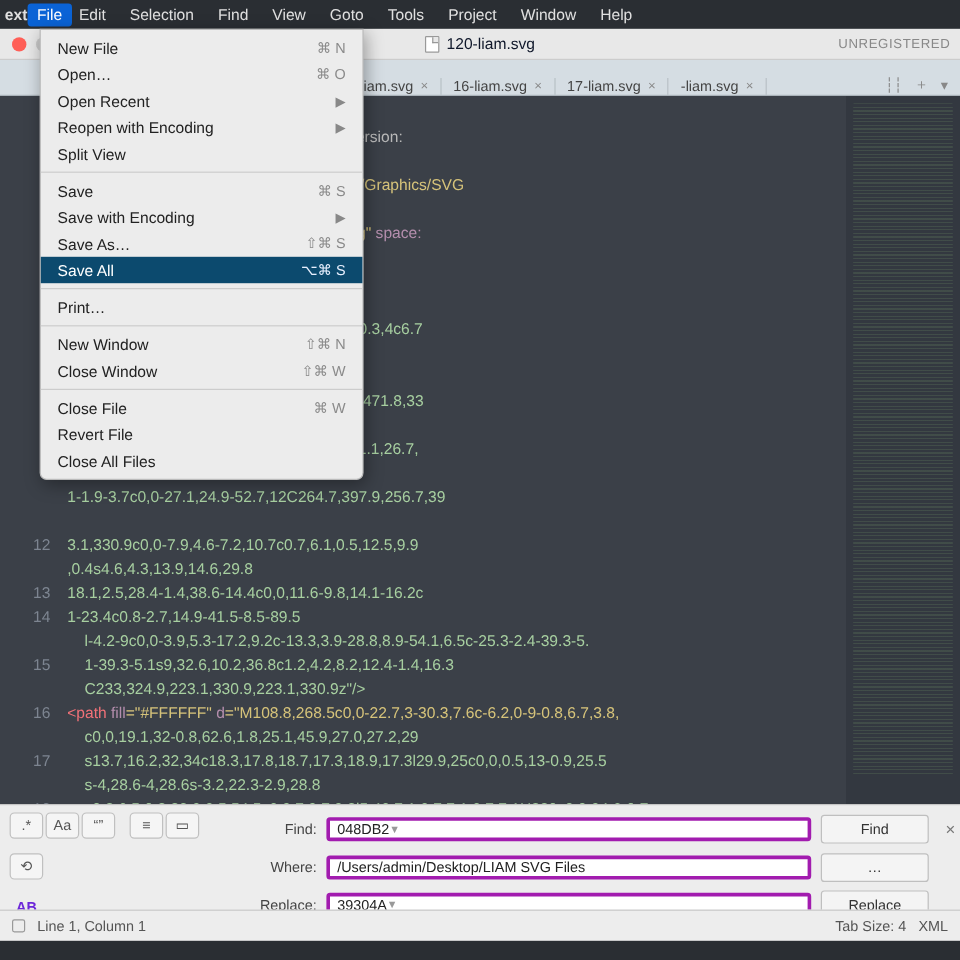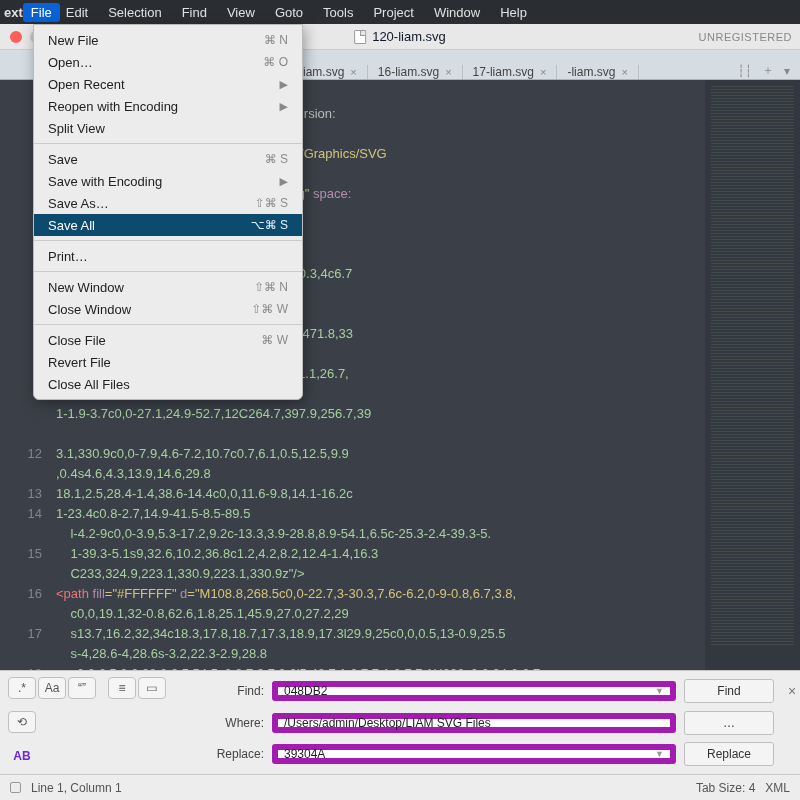--- a/index.html
+++ b/index.html
@@ -46,26 +46,26 @@
 .dropdown .sub { font-size: 11px; color: #888; }
 .dropdown hr { border: none; border-top: 1px solid #ccc; margin: 4px 0; }
 
 .findbar { position: absolute; left: 0; right: 0; bottom: 26px; height: 104px; background: #ededed; border-top: 1px solid #c5c5c5; display: flex; font-size: 12px; color: #333; }
 .findopts { width: 210px; display: flex; flex-direction: column; }
 .optrow { display: flex; gap: 2px; padding: 6px 8px; align-items: center; height: 34px; }
 .opt { border: 1px solid #c0c0c0; background: #f5f5f5; border-radius: 4px; height: 22px; min-width: 28px; display: flex; align-items: center; justify-content: center; font-size: 12px; color: #555; padding: 0 4px; }
 .findfields { flex: 1; display: flex; flex-direction: column; padding: 4px 0; }
 .frow { display: flex; align-items: center; height: 32px; gap: 4px; }
 .flabel { width: 58px; text-align: right; color: #444; padding-right: 4px; }
-.finput { flex: 1; height: 20px; border: 6px solid #a21caf; background: #fff; border-radius: 3px; display: flex; align-items: center; justify-content: space-between; padding: 0 6px; color: #222; margin-right: 4px; }
+.finput { flex: 1; height: 20px; border: 3px solid #a21caf; background: #fff; border-radius: 3px; display: flex; align-items: center; justify-content: flex-start; padding: 0 6px; color: #222; margin-right: 4px; }
 .fbtn { width: 90px; height: 24px; border: 1px solid #bfbfbf; background: #f4f4f4; border-radius: 3px; display: flex; align-items: center; justify-content: center; margin-right: 6px; }
 .closex { width: 16px; color: #777; font-size: 14px; text-align: center; }
 .tridown { color: #999; font-size: 9px; }
 
-.status { position: absolute; bottom: 0; left: 0; right: 0; height: 26px; background: #ededed; border-top: 1px solid #c9c9c9; display: flex; align-items: center; font-size: 12px; color: #555; padding: 0 10px; gap: 10px; }
+.status { position: absolute; bottom: 16px; left: 0; right: 0; height: 26px; background: #ededed; border-top: 1px solid #c9c9c9; display: flex; align-items: center; font-size: 12px; color: #555; padding: 0 10px; gap: 10px; }
 .status .sq { width: 11px; height: 11px; border: 1px solid #999; border-radius: 2px; }
 .status .spacer { flex: 1; }
 </style>
 </head>
 <body>
 
 <div class="menubar">
   <span class="app">ext</span>
   <span class="mi open">File</span>
   <span class="mi">Edit</span>

